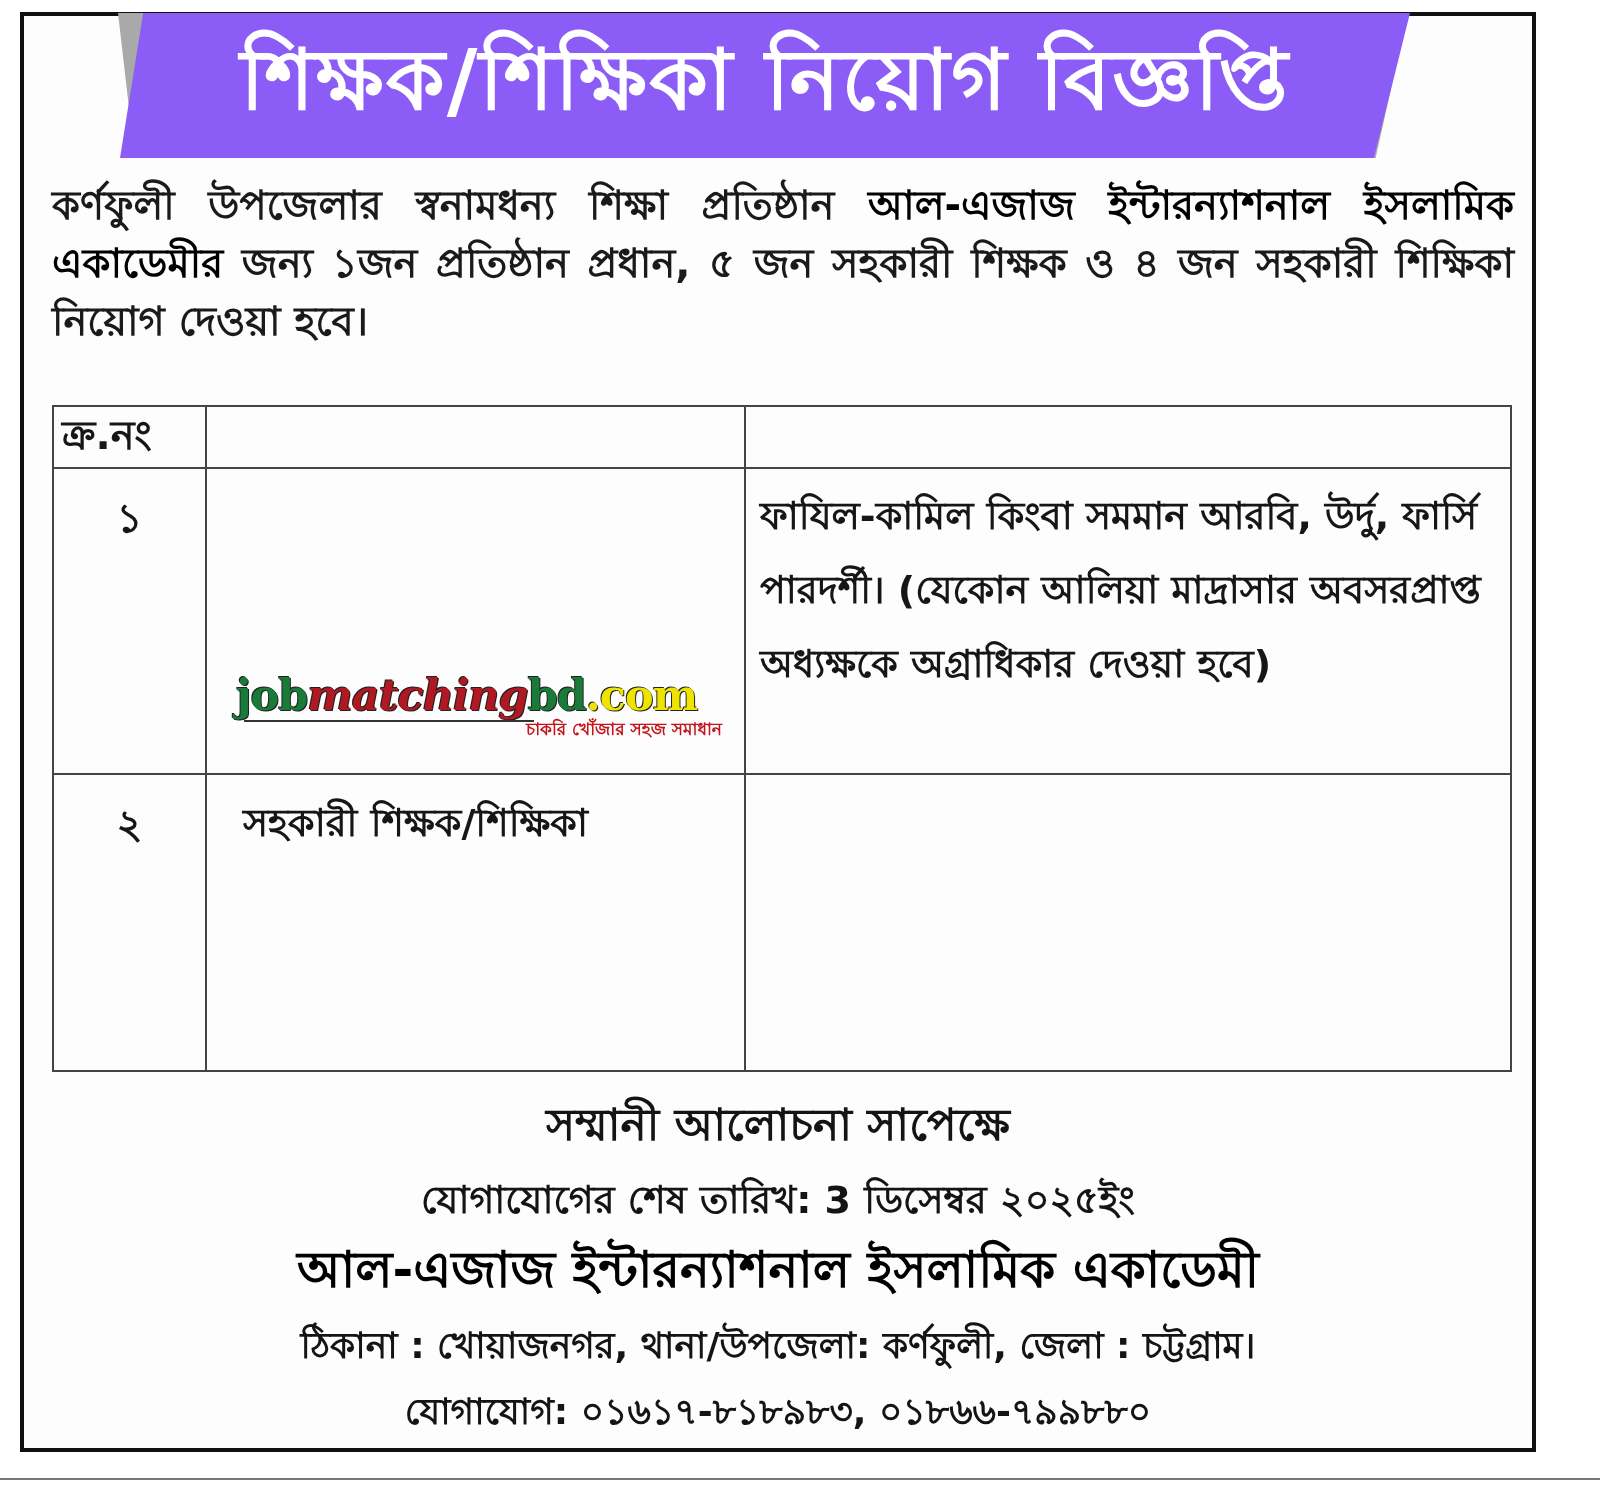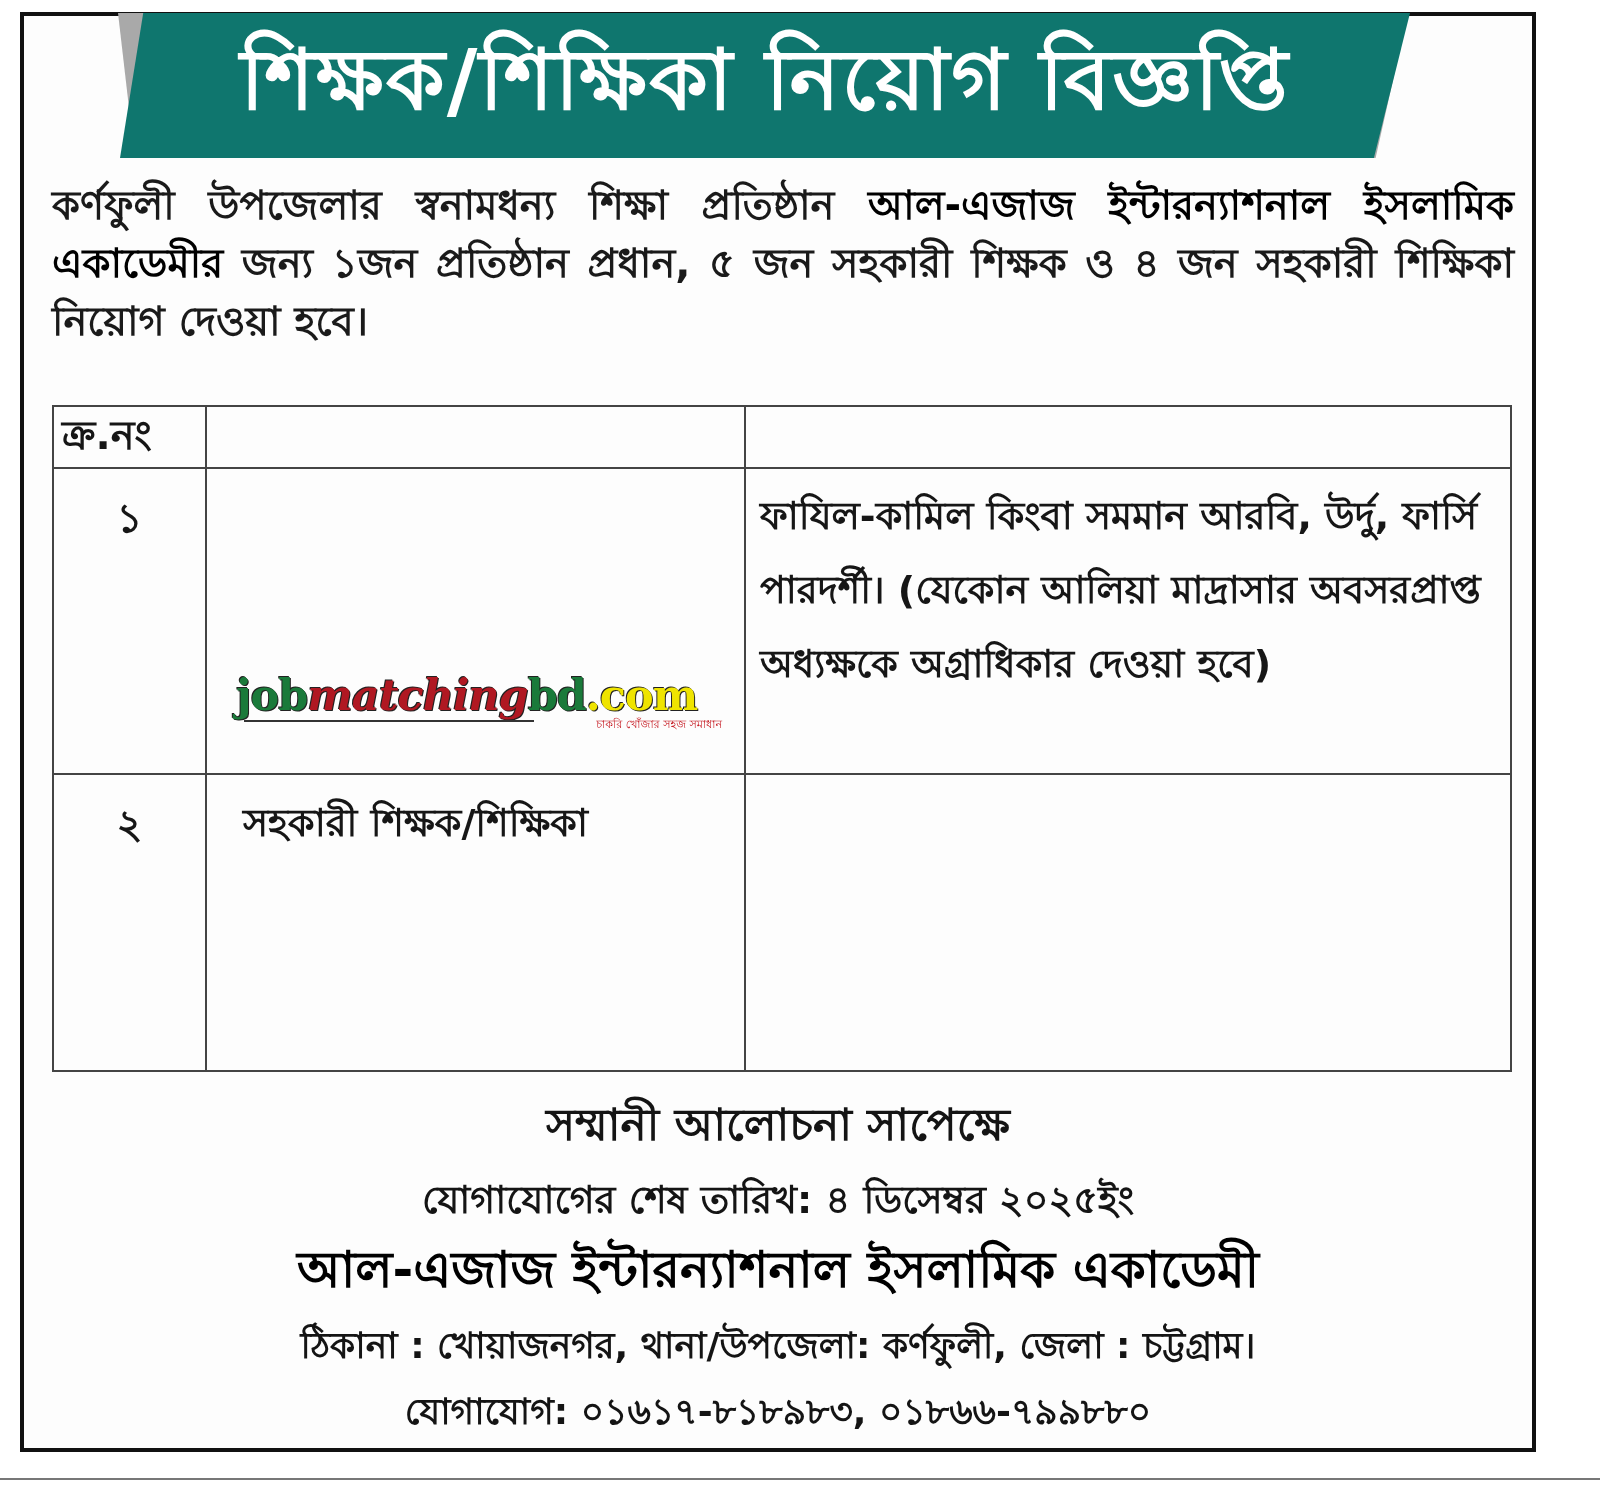--- a/index.html
+++ b/index.html
@@ -8,21 +8,21 @@
   .frame { position: absolute; left: 20px; top: 12px; width: 1508px; height: 1432px;
            border: 4px solid #111; box-sizing: content-box; background: #fdfdfd; }
   .bottom-rule { position: absolute; left: 0; top: 1478px; width: 1600px; height: 2px; background: #777; }
 
   
   .banner-wrap { position: absolute; left: 100px; top: 13px; width: 1310px; height: 145px; }
   .banner-shade-left { position: absolute; left: 0; top: 0; width: 60px; height: 145px;
            background: #a9a9a9; clip-path: polygon(30% 0, 100% 0, 100% 100%, 58% 100%); }
   .banner-shade-right { position: absolute; right: -10px; top: 0; width: 60px; height: 145px;
            background: #a9a9a9; clip-path: polygon(42% 0, 80% 0, 26% 100%, 0 100%); }
-  .banner { position: absolute; left: 20px; top: 0; width: 1290px; height: 145px; background: #0f766e;
+  .banner { position: absolute; left: 20px; top: 0; width: 1290px; height: 145px; background: #8b5cf6;
            clip-path: polygon(1.8% 0, 100% 0, 97.2% 100%, 0 100%);
            display: flex; align-items: center; justify-content: center; }
   .banner-title { color: #ffffff; font-size: 84px; font-weight: bold; letter-spacing: 2px;
            font-family: "DejaVu Sans", sans-serif; }
 
   
   .intro { position: absolute; left: 52px; top: 176px; width: 1462px; font-size: 40px;
            line-height: 58px; text-align: justify; font-weight: bold; color: #1a1a1a; }
   .intro .strong { font-weight: bold; color: #000; }
 
@@ -40,21 +40,21 @@
 
   
   .logo { position: absolute; left: 236px; top: 672px; width: 490px; height: 60px; }
   .logo-word { font-family: "DejaVu Serif", serif; font-weight: bold; font-size: 43px;
                letter-spacing: -1px; line-height: 46px; white-space: nowrap;
                text-shadow: 1px 1px 0 #222, -1px -1px 0 #222; }
   .logo-word .g { color: #1a7a3a; }
   .logo-word .r { color: #b01822; font-style: italic; }
   .logo-word .y { color: #efe400; }
   .logo-underline { position: absolute; left: 8px; top: 48px; width: 290px; height: 2px; background: #333; }
-  .logo-tagline { position: absolute; right: 4px; top: 44px; font-size: 11px; color: #c4141c; font-weight: normal; }
+  .logo-tagline { position: absolute; right: 4px; top: 44px; font-size: 17px; color: #c4141c; font-weight: bold; }
 
   
   .footer-line { position: absolute; left: 20px; width: 1516px; text-align: center; font-weight: bold; color: #141414; }
   .f1 { top: 1092px; font-size: 44px; }
   .f2 { top: 1170px; font-size: 38px; }
   .f3 { top: 1232px; font-size: 50px; color: #000; }
   .f4 { top: 1318px; font-size: 36px; }
   .f5 { top: 1384px; font-size: 36px; }
 </style>
 </head>
@@ -89,18 +89,18 @@
   <div class="cell td-post" style="left:153px;top:368px;width:537px;height:295px">সহকারী শিক্ষক/শিক্ষিকা</div>
 </div>
 
 <div class="logo">
   <div class="logo-word"><span class="g">job</span><span class="r">matching</span><span class="g">bd</span><span class="y">.com</span></div>
   <div class="logo-underline"></div>
   <div class="logo-tagline">চাকরি খোঁজার সহজ সমাধান</div>
 </div>
 
 <div class="footer-line f1">সম্মানী আলোচনা সাপেক্ষে</div>
-<div class="footer-line f2">যোগাযোগের শেষ তারিখ: ৪ ডিসেম্বর ২০২৫ইং</div>
+<div class="footer-line f2">যোগাযোগের শেষ তারিখ: 3 ডিসেম্বর ২০২৫ইং</div>
 <div class="footer-line f3">আল-এজাজ ইন্টারন্যাশনাল ইসলামিক একাডেমী</div>
 <div class="footer-line f4">ঠিকানা : খোয়াজনগর, থানা/উপজেলা: কর্ণফুলী, জেলা : চট্টগ্রাম।</div>
 <div class="footer-line f5">যোগাযোগ: ০১৬১৭-৮১৮৯৮৩, ০১৮৬৬-৭৯৯৮৮০</div>
 
 <div class="bottom-rule"></div>
 
 </body></html>

